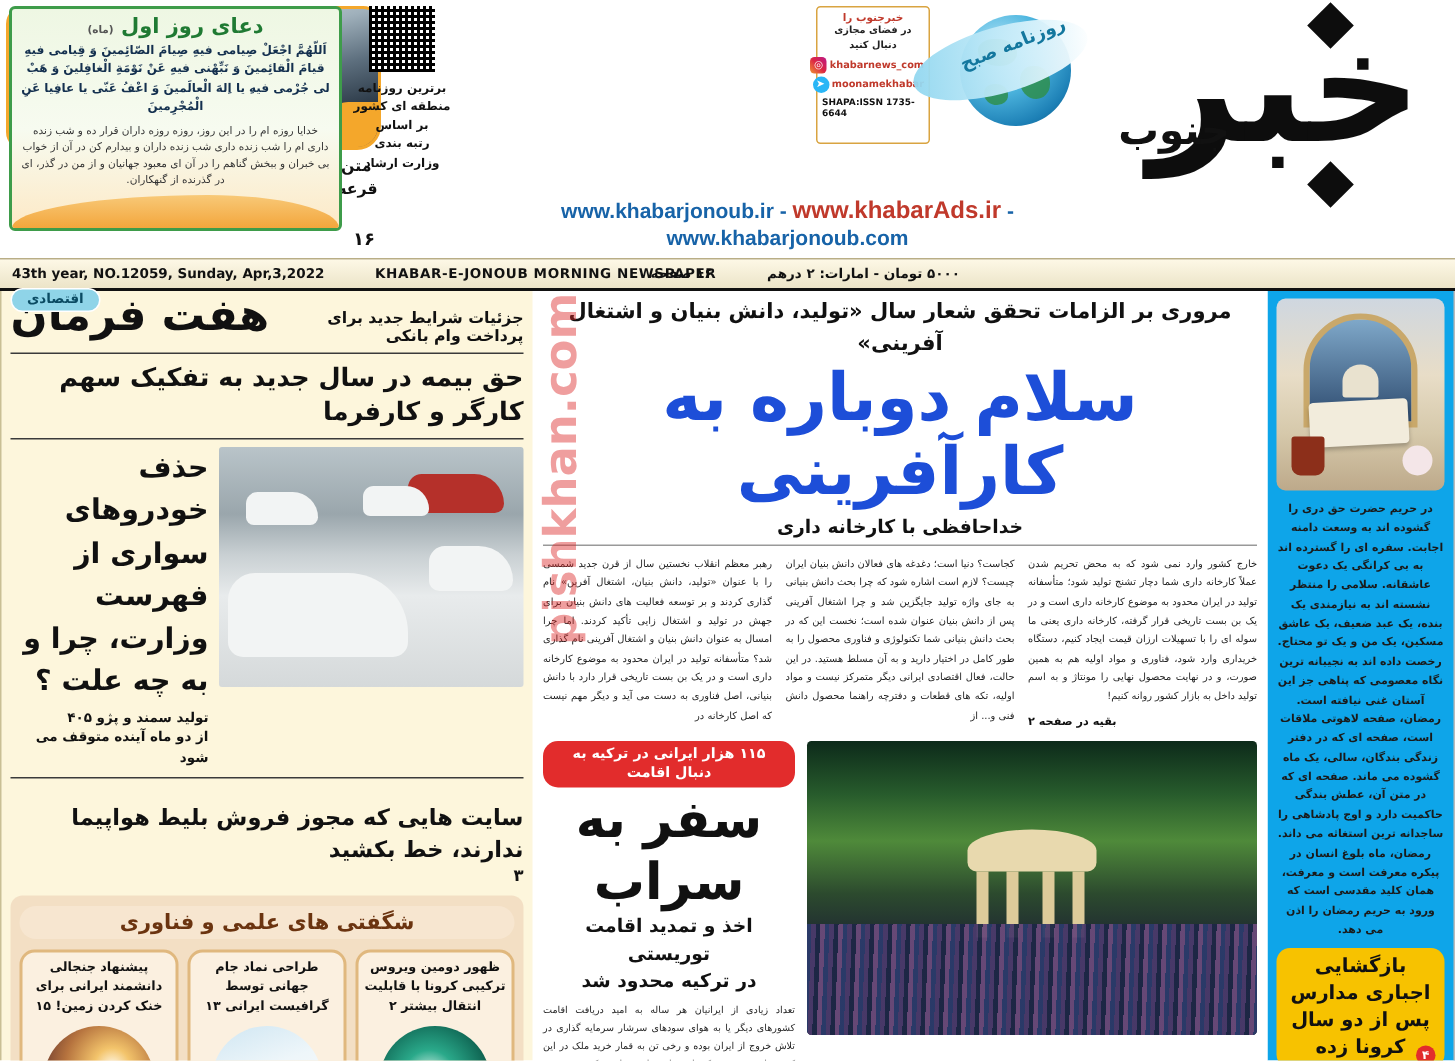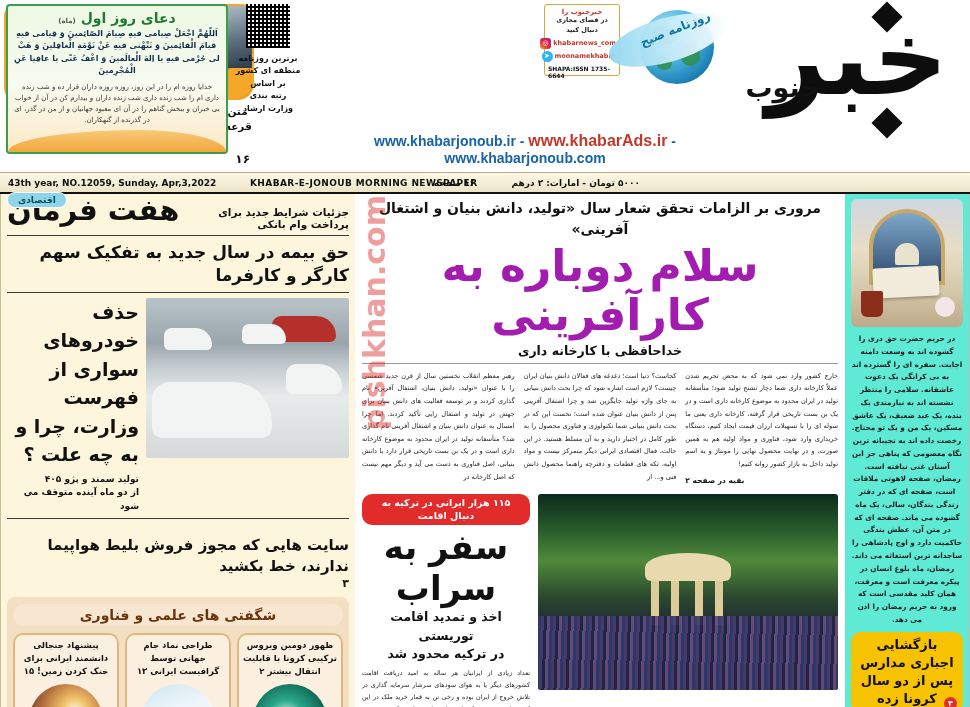--- a/index.html
+++ b/index.html
@@ -16,21 +16,21 @@
 
   .mh-thumbs { position: absolute; top: 4px; right: 612px; left: 4px; height: 168px; display: flex; flex-direction: row-reverse; gap: 6px; }
   .thumb-cell { width: 122px; display: flex; flex-direction: column; }
   .thumb-img { width: 122px; height: 96px; border-radius: 12px 12px 16px 12px; position: relative; overflow: hidden; border: 2px solid #f4a72b; }
   .thumb-img::after { content:""; position:absolute; right:0; bottom:0; width:34px; height:30px; background:#f4a72b; border-radius: 14px 0 10px 0; }
   .t1 { background: linear-gradient(150deg,#6f8f4a 0%,#94b05e 30%,#c5583f 55%,#d8c8a8 80%,#4a6b35 100%); }
   .t2 { background: linear-gradient(165deg,#cfd6da 0%,#9fb0bb 25%,#5d6f7e 50%,#2d3b49 75%,#8a6b55 100%); }
   .thumb-cap { font-size: 10.5px; font-weight: bold; line-height: 1.45; text-align: center; color: #111; padding: 4px 2px 0 2px; }
   .thumb-pg { font-size: 12px; font-weight: bold; color: #111; text-align: right; padding: 2px 4px 0 0; }
 
-  .mh-social { position: absolute; top: 4px; right: 350px; width: 76px; height: 72px; border: 1px solid #d9a441; border-radius: 3px; padding: 3px; }
+  .mh-social { position: absolute; top: 4px; right: 350px; width: 76px; height: 92px; border: 1px solid #d9a441; border-radius: 3px; padding: 3px; }
   .soc-brand { font-size: 7px; font-weight: bold; color: #c0392b; text-align: center; }
   .soc-line { font-size: 6.5px; font-weight: bold; color: #222; text-align: center; line-height: 1.5; }
   .soc-row { display: flex; flex-direction: row-reverse; align-items: center; gap: 2px; margin-top: 2px; justify-content: flex-end; }
   .soc-ic { width: 11px; height: 11px; border-radius: 3px; flex: none; display: flex; align-items: center; justify-content: center; color: #fff; font-size: 7px; }
   .ic-ig { background: linear-gradient(45deg,#f09433,#dc2743,#bc1888); }
   .ic-tg { background: #29b6f6; border-radius: 50%; }
   .soc-handle { font-size: 6.5px; font-weight: bold; color: #c0392b; direction: ltr; }
   .soc-issn { font-size: 6px; font-weight: bold; color: #111; direction: ltr; text-align: left; margin-top: 3px; }
 
   .mh-globe { position: absolute; top: 6px; right: 250px; width: 100px; height: 92px; }
@@ -105,21 +105,21 @@
   .sci-card { flex: 1; background: #fbf0e0; border: 2px solid #e0b87e; border-radius: 10px; padding: 4px; text-align: center; }
   .sci-cap { font-size: 8.5px; font-weight: bold; color: #111; line-height: 1.5; min-height: 42px; }
   .sci-circ { width: 74px; height: 74px; border-radius: 50%; margin: 3px auto 0 auto; }
   .sc1 { background: radial-gradient(circle at 45% 45%, #eafaf4 0%, #2aa98a 30%, #0d5f4e 70%, #07362c 100%); }
   .sc2 { background: linear-gradient(160deg,#cfe6f2 0%, #eef6fa 40%, #f7f9fa 70%, #e3a23c 100%); }
   .sc3 { background: radial-gradient(circle at 62% 36%, #fff8e8 0%, #f3c46b 18%, #b5723e 48%, #5d2f2a 80%, #2a1418 100%); }
 
   
   .col-center { width: 490px; background: #ffffff; padding: 4px 7px; position: relative; }
   .center-kicker { text-align: center; font-size: 14px; font-weight: bold; color: #111; line-height: 1.5; }
-  .center-hl { text-align: center; font-size: 44px; font-weight: bold; color: #a21caf; line-height: 1.12; margin-top: 1px; }
+  .center-hl { text-align: center; font-size: 44px; font-weight: bold; color: #1d4ed8; line-height: 1.12; margin-top: 1px; }
   .center-sub { text-align: center; font-size: 12.5px; font-weight: bold; color: #111; margin-top: 3px; }
   .thin-rule { height: 1px; background: #999; margin: 5px 0 6px 0; }
   .cols3 { display: flex; flex-direction: row-reverse; gap: 9px; }
   .ccol { flex: 1; font-size: 6.6px; line-height: 1.92; text-align: justify; color: #1d1d1d; }
   .cont-note { font-size: 7.5px; font-weight: bold; color: #111; text-align: left; margin-top: 3px; }
 
   .safar-block { display: flex; flex-direction: row-reverse; gap: 8px; margin-top: 6px; }
   .safar-text { width: 168px; }
   .safar-badge { background: #e22c2c; color: #fff; font-size: 9.5px; font-weight: bold; border-radius: 10px;
       padding: 3px 7px; text-align: center; line-height: 1.3; }
@@ -133,21 +133,21 @@
   .pav-col { position: absolute; top: 28px; width: 8px; height: 44px; background: #ddcb9a; }
   .crowd { position: absolute; left: 0; right: 0; bottom: 0; height: 74px;
       background: repeating-linear-gradient(92deg,#2b3b6b 0 3px,#4a3a6b 3px 6px,#1d2746 6px 9px,#6a4a7a 9px 12px); opacity: .95; }
   .pg-dot { display: inline-block; background: #e22c2c; color: #fff; font-size: 8px; font-weight: bold;
       border-radius: 50%; width: 13px; height: 13px; line-height: 13px; text-align: center; vertical-align: middle; }
 
   .wm { position: absolute; left: 2px; top: 236px; font-size: 30px; font-weight: bold; color: rgba(220,40,40,.45);
       transform: rotate(-90deg); transform-origin: left top; white-space: nowrap; pointer-events: none; }
 
   
-  .col-right { width: 125px; background: #5eead4; border-right: 1px solid #bbb; padding: 5px 6px; }
+  .col-right { width: 125px; background: #0ea5e9; border-right: 1px solid #bbb; padding: 5px 6px; }
   .right-img { width: 112px; height: 128px; border-radius: 6px; overflow: hidden; position: relative;
       background: linear-gradient(180deg,#cfd7e0 0%, #e8ddc7 40%, #d6c9ab 70%, #bda98a 100%); }
   .arch { position: absolute; left: 18px; top: 10px; width: 76px; height: 76px; border: 4px solid #c9a86a;
       border-radius: 40px 40px 0 0; background: linear-gradient(180deg,#7fa8c9,#2d4a6e); }
   .arch-dome { position: absolute; left: 44px; top: 44px; width: 24px; height: 22px; background: #e9e2cf; border-radius: 50% 50% 2px 2px; }
   .book { position: absolute; left: 22px; top: 68px; width: 66px; height: 30px; background: #f2ecdc;
       border-radius: 3px; transform: rotate(-3deg); box-shadow: 0 2px 3px rgba(0,0,0,.25); }
   .teacup { position: absolute; left: 10px; top: 92px; width: 22px; height: 26px; background: #8c2f1a; border-radius: 2px 2px 6px 6px; }
   .rose { position: absolute; right: 8px; top: 98px; width: 20px; height: 20px; border-radius: 50%; background: #f4e6e8; }
   .right-text { font-size: 7.3px; font-weight: bold; line-height: 1.75; text-align: center; color: #1a1a1a; margin-top: 6px; }

